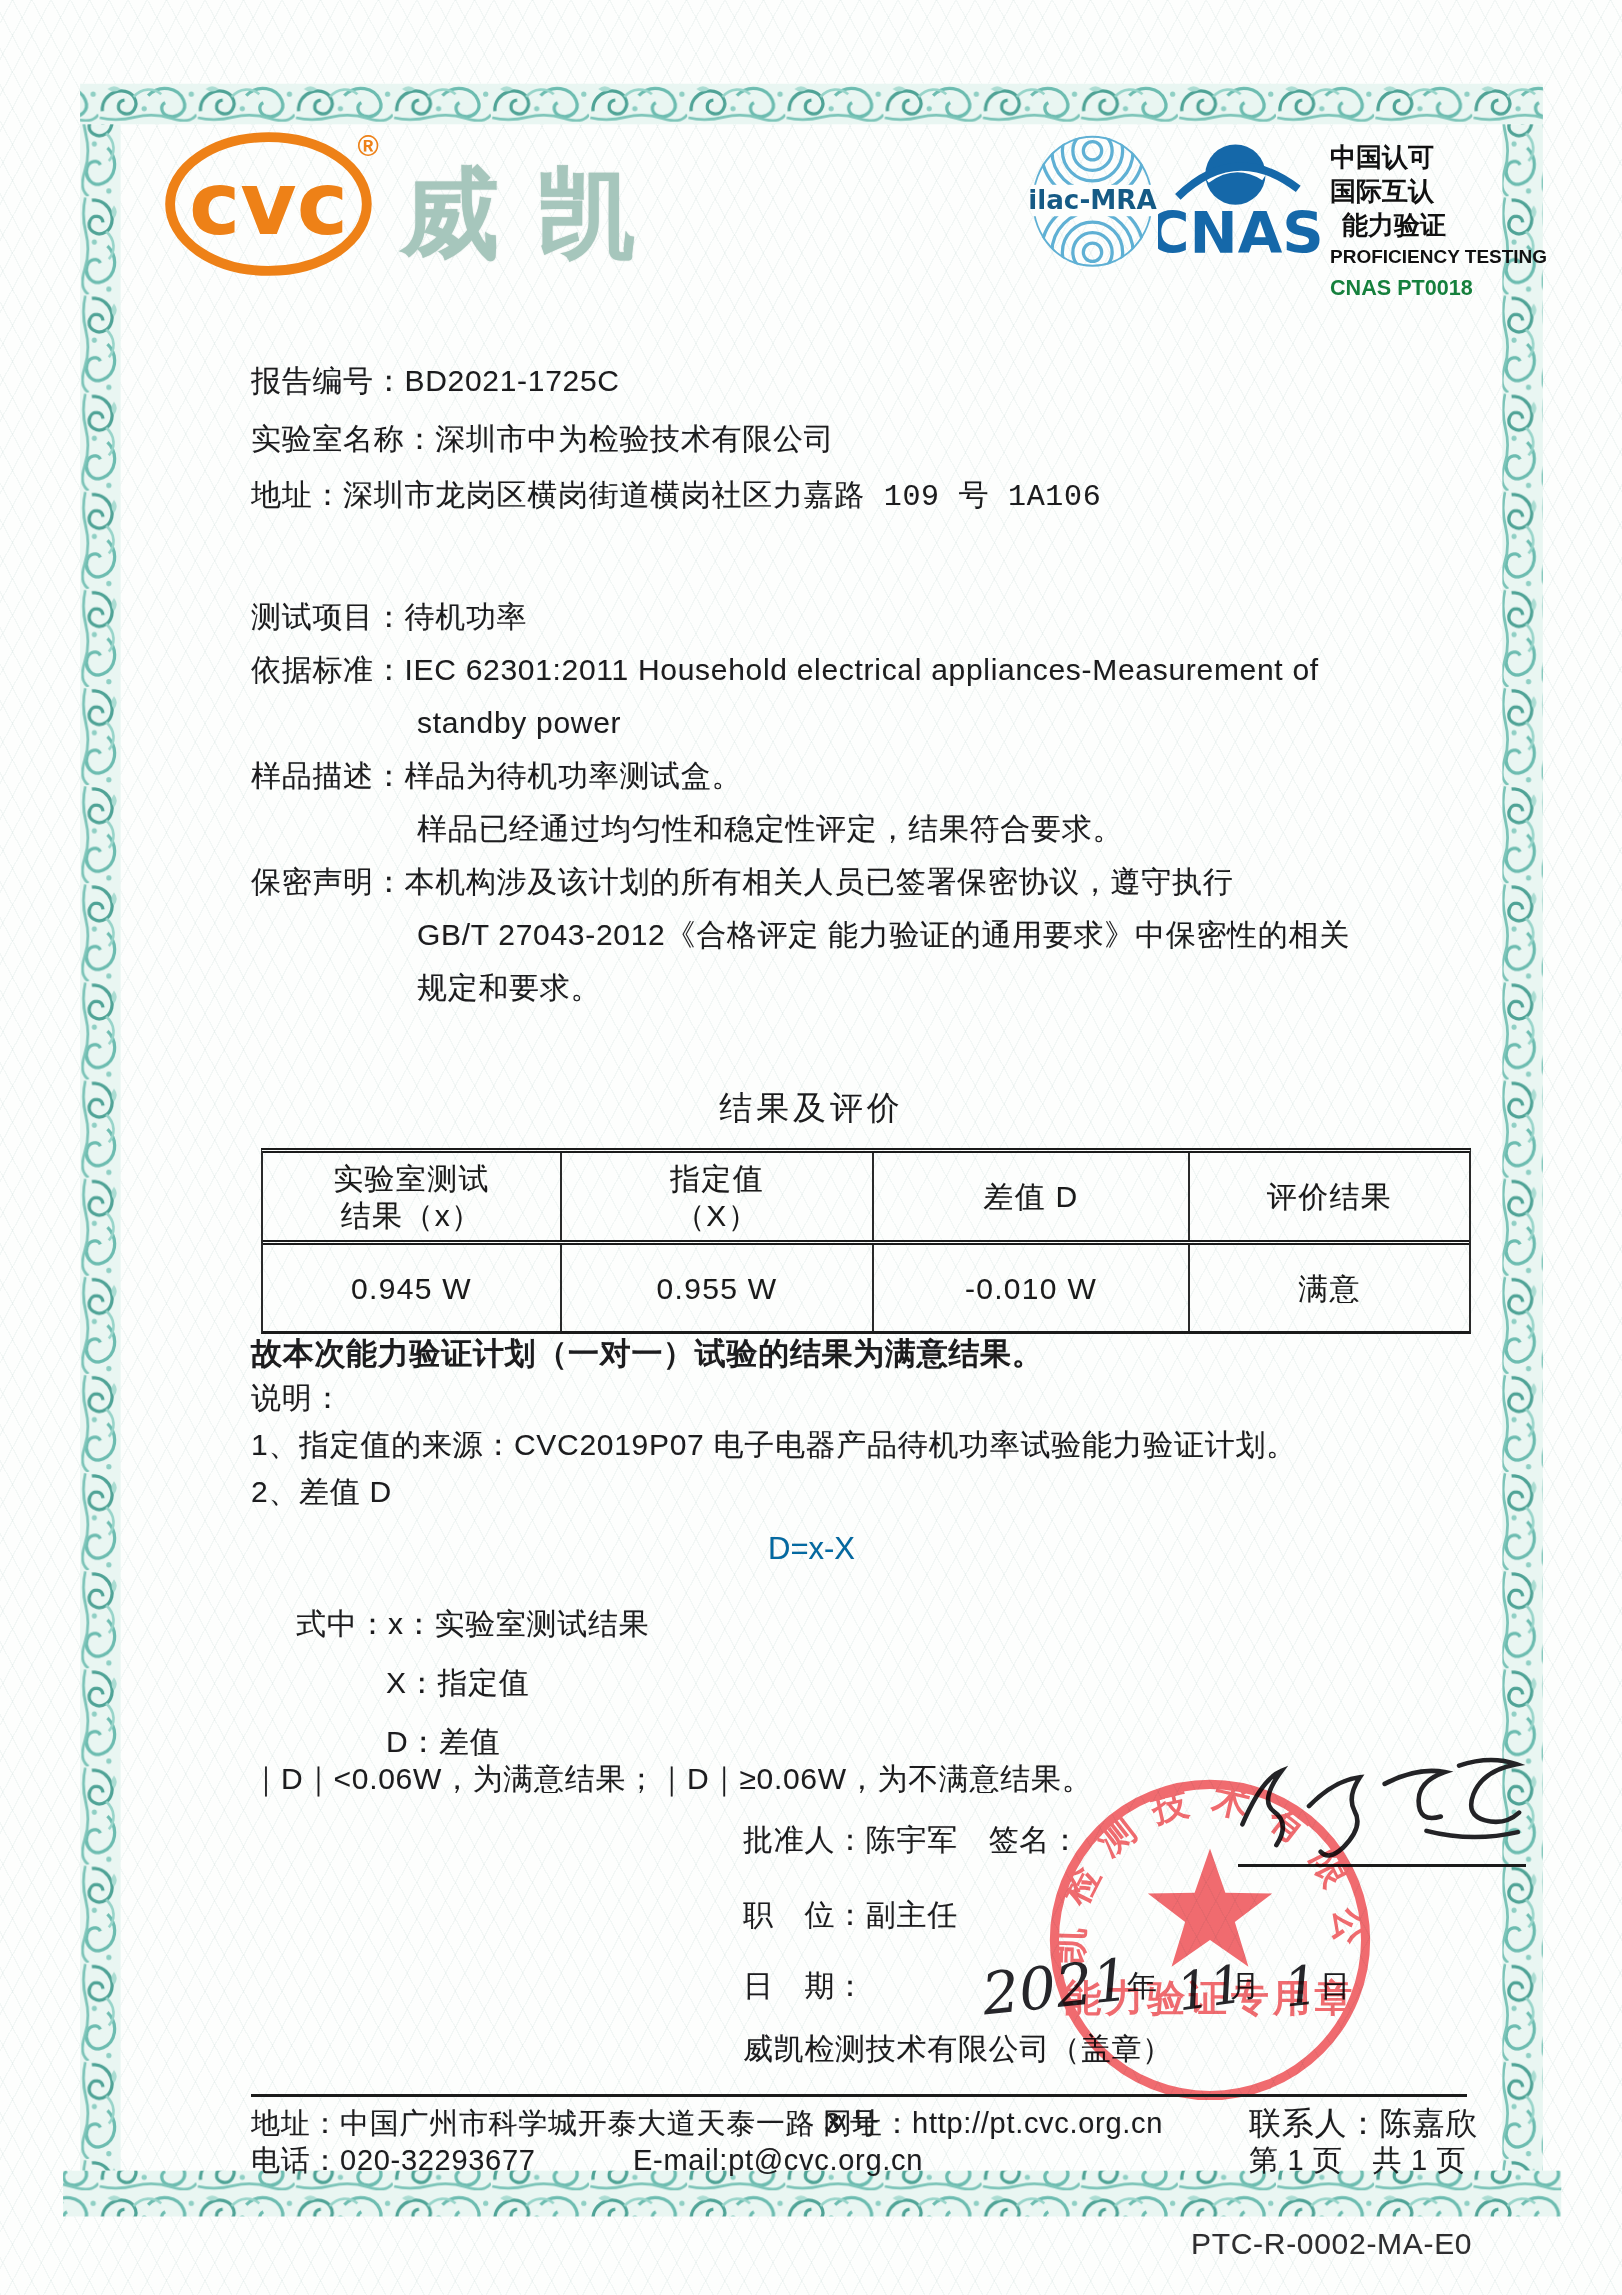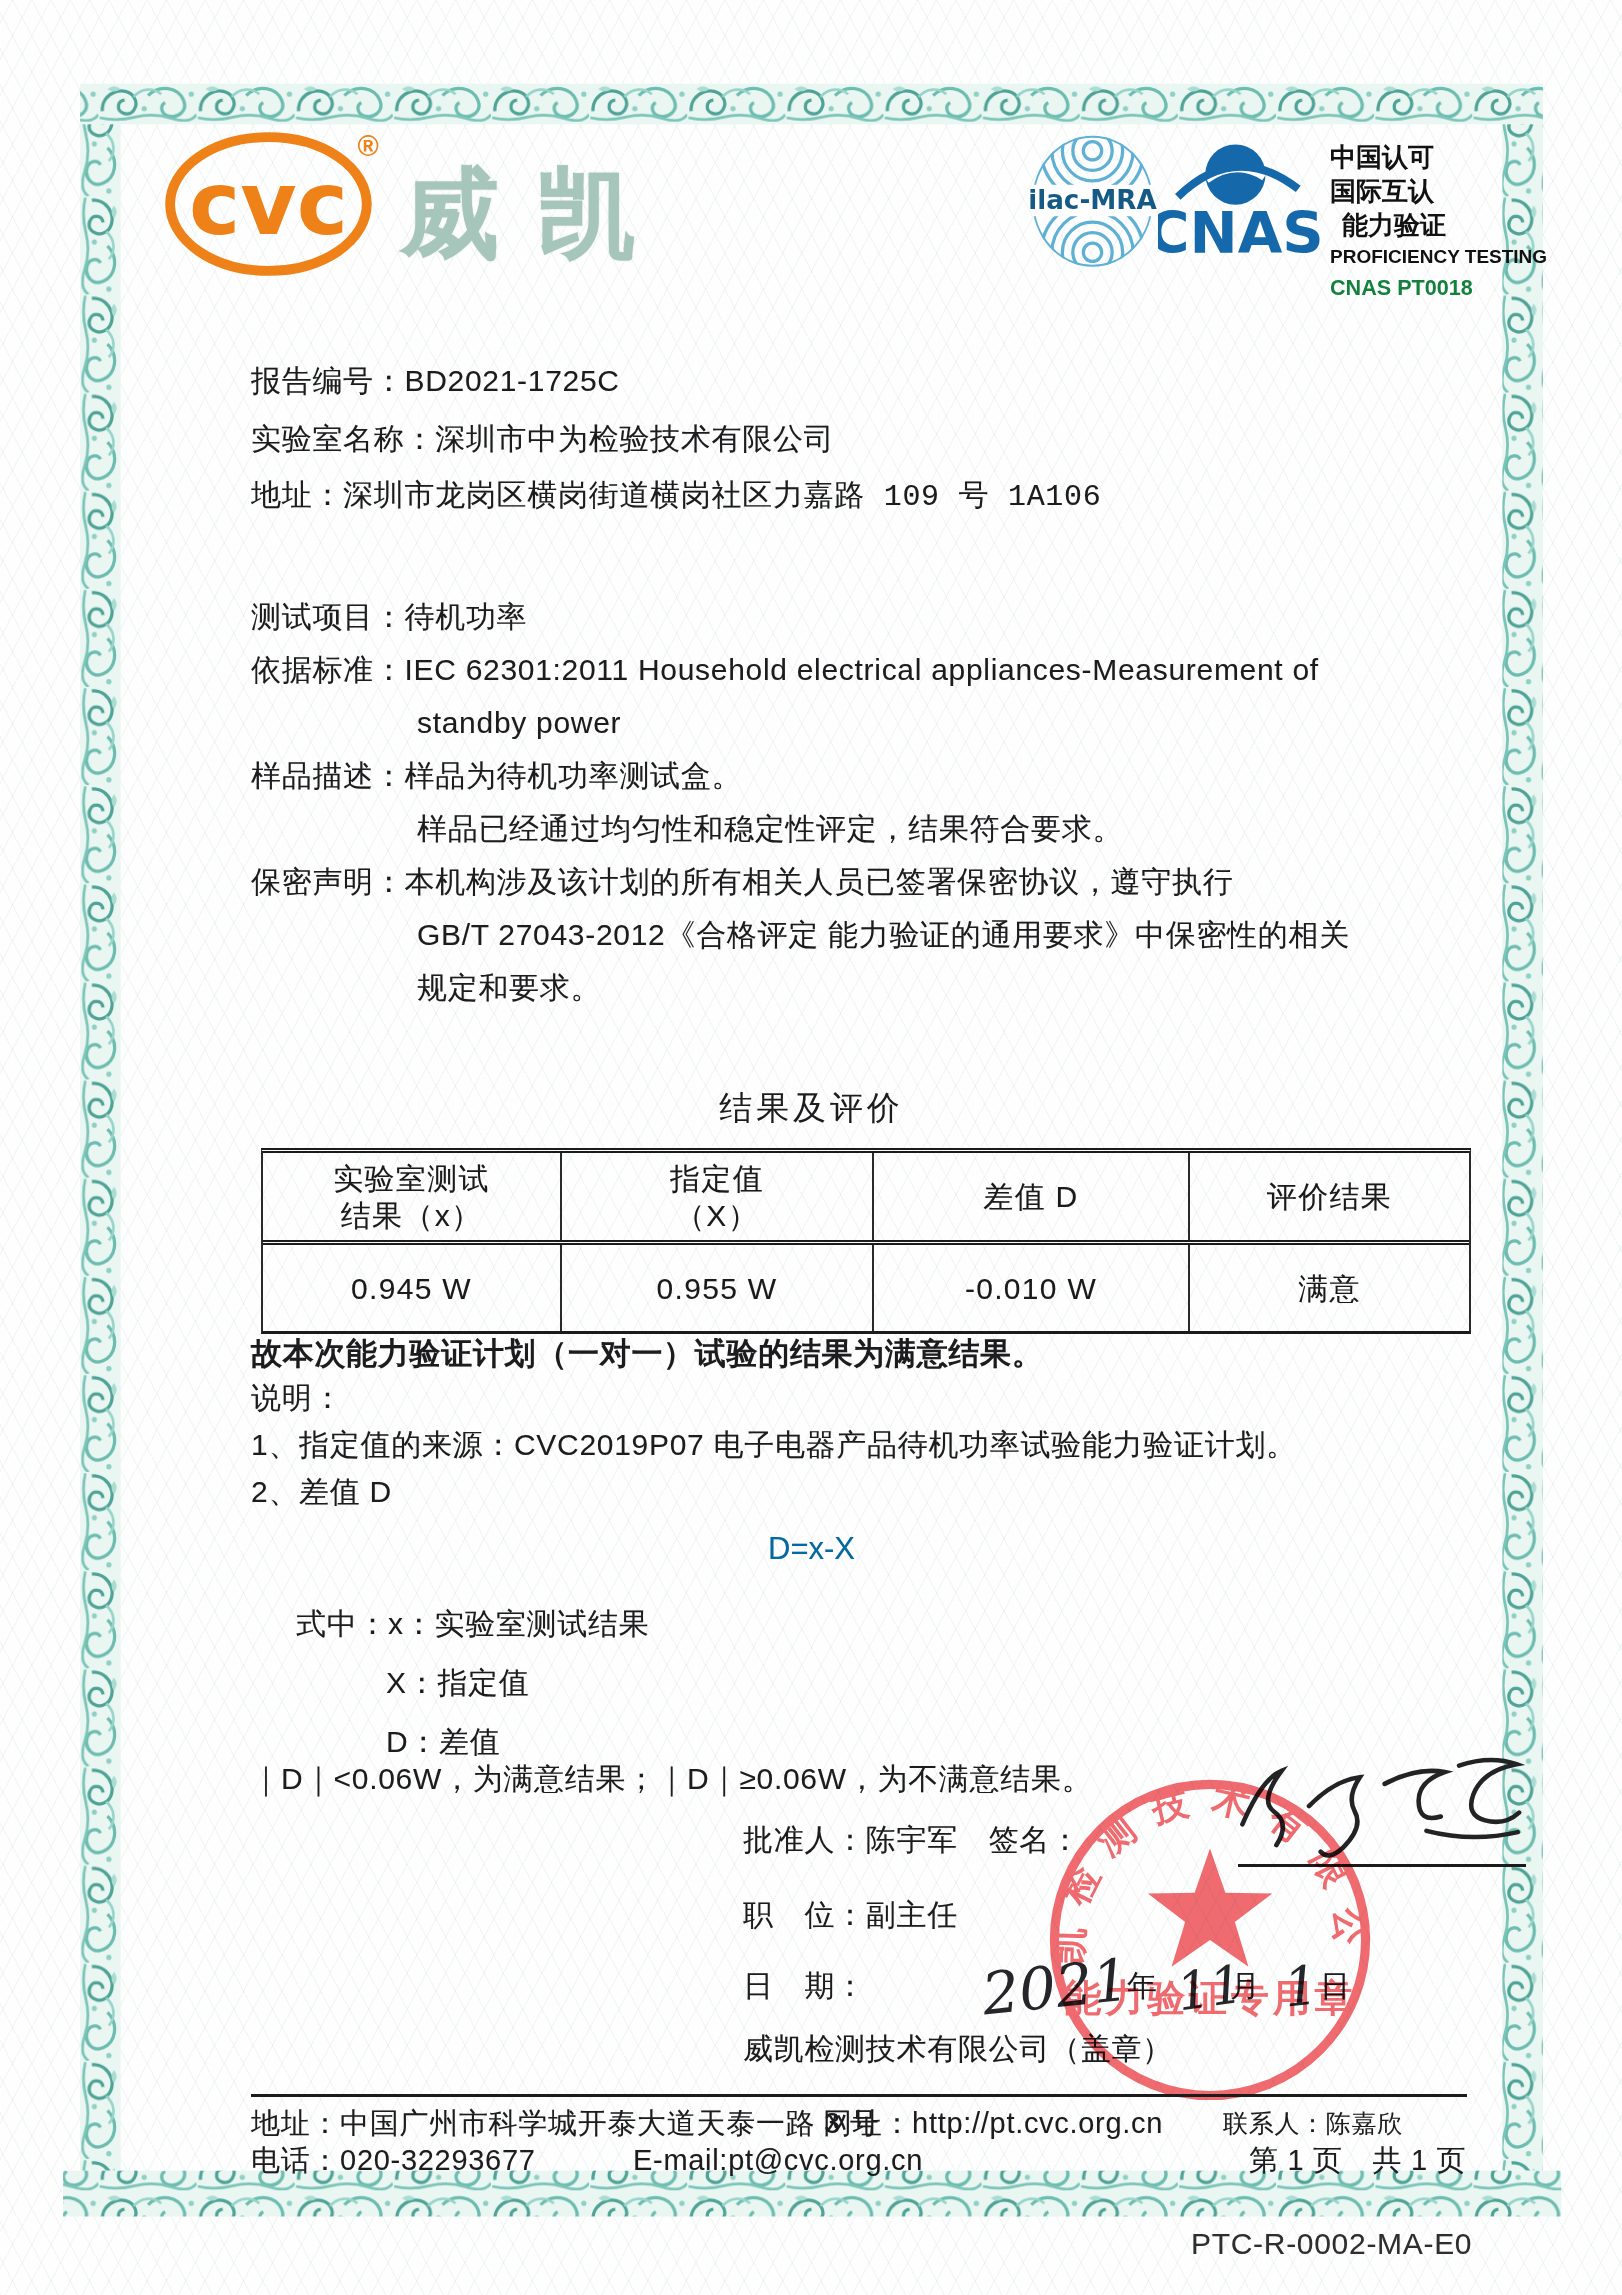--- a/index.html
+++ b/index.html
@@ -235,21 +235,21 @@
   </svg>
 
   <div class="rule" style="left:251px;top:2094px;width:1216px;height:3.3px;"></div>
 
   <div class="line" style="left:251px;top:2104px;font-size:29px;">
     <span>地址：</span><span>中国广州市科学城开泰大道天泰一路 3 号</span>
   </div>
   <div class="line" style="left:823px;top:2104px;font-size:29px;">
     <span>网址：</span><span>http://pt.cvc.org.cn</span>
   </div>
-  <div class="line" style="left:1223px;top:2104px;font-size:25px;">
+  <div class="line" style="left:1249px;top:2104px;font-size:32px;">
     <span>联系人：</span><span>陈嘉欣</span>
   </div>
   <div class="line" style="left:251px;top:2141px;font-size:29px;">
     <span>电话：</span><span>020-32293677</span>
   </div>
   <div class="line" style="left:633px;top:2141px;font-size:29px;">E-mail:pt@cvc.org.cn</div>
   <div class="line" style="left:1249px;top:2141px;font-size:29px;">第 1 页　共 1 页</div>
 
   <div class="line" style="left:1191px;top:2224px;font-size:30px;color:#2e2e30;">PTC-R-0002-MA-E0</div>
 

